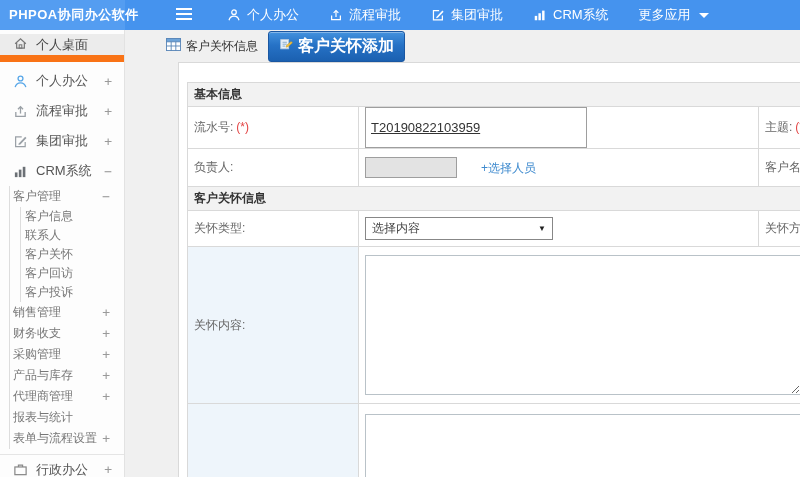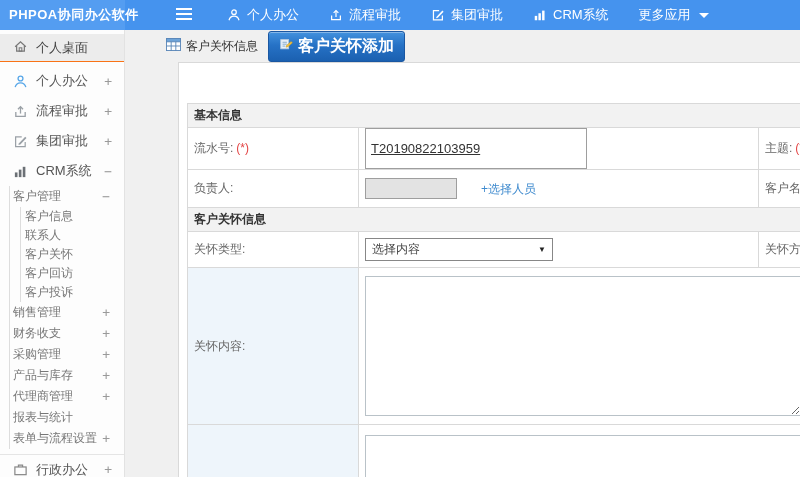--- a/index.html
+++ b/index.html
@@ -29,21 +29,21 @@
     width:0; height:0; border-left:5px solid transparent;
     border-right:5px solid transparent; border-top:5px solid #fff; margin-left:2px;
   }
   
   .sidebar {
     position:absolute; left:0; top:30px; width:125px; bottom:0;
     background:#fdfdfd; border-right:1px solid #e2e2e2; padding-top:4px;
     overflow:hidden;
   }
   .side-desktop {
-    height:28px; background:#ececec; border-bottom:1px solid #f97316;
+    height:28px; background:#ececec; border-bottom:7px solid #f97316;
     display:flex; align-items:center; gap:8px; padding-left:13px;
     color:#444; font-size:13px; cursor:pointer;
   }
   .side-groups { margin-top:4px; }
   .side-group {
     height:30px; display:flex; align-items:center; gap:8px;
     padding:0 12px 0 13px; color:#555; font-size:13px; cursor:pointer;
   }
   .side-group .gicon { color:#9aa0a6; display:flex; }
   .side-group .gicon.blue { color:#58a7e8; }
@@ -73,21 +73,21 @@
   .tab.active {
     color:#fff; font-weight:bold; font-size:16px; padding:4px 10px;
     background:linear-gradient(#4392de, #2672c6 45%, #1b60b0);
     border:1px solid #1a57a2; border-radius:3px;
     box-shadow:inset 0 1px 0 rgba(255,255,255,0.35);
   }
   
   .panel {
     position:absolute; left:178px; top:62px; width:622px; bottom:0;
     background:#fff; border-left:1px solid #d9d9d9; border-top:1px solid #d9d9d9;
-    padding:40px 0 0 8px; overflow:hidden;
+    padding:19px 0 0 8px; overflow:hidden;
   }
   table.form { border-collapse:collapse; table-layout:fixed; width:681px; }
   table.form td {
     border:1px solid #d9d9d9; font-size:12px; color:#666;
     vertical-align:middle; padding:0 6px;
   }
   tr.section td { background:#f2f2f2; color:#333; font-weight:bold; height:24px; }
   tr.frow td { height:38px; }
   td.bluecell { background:#eef5fb; }
   .req { color:#e34545; margin-left:3px; }

